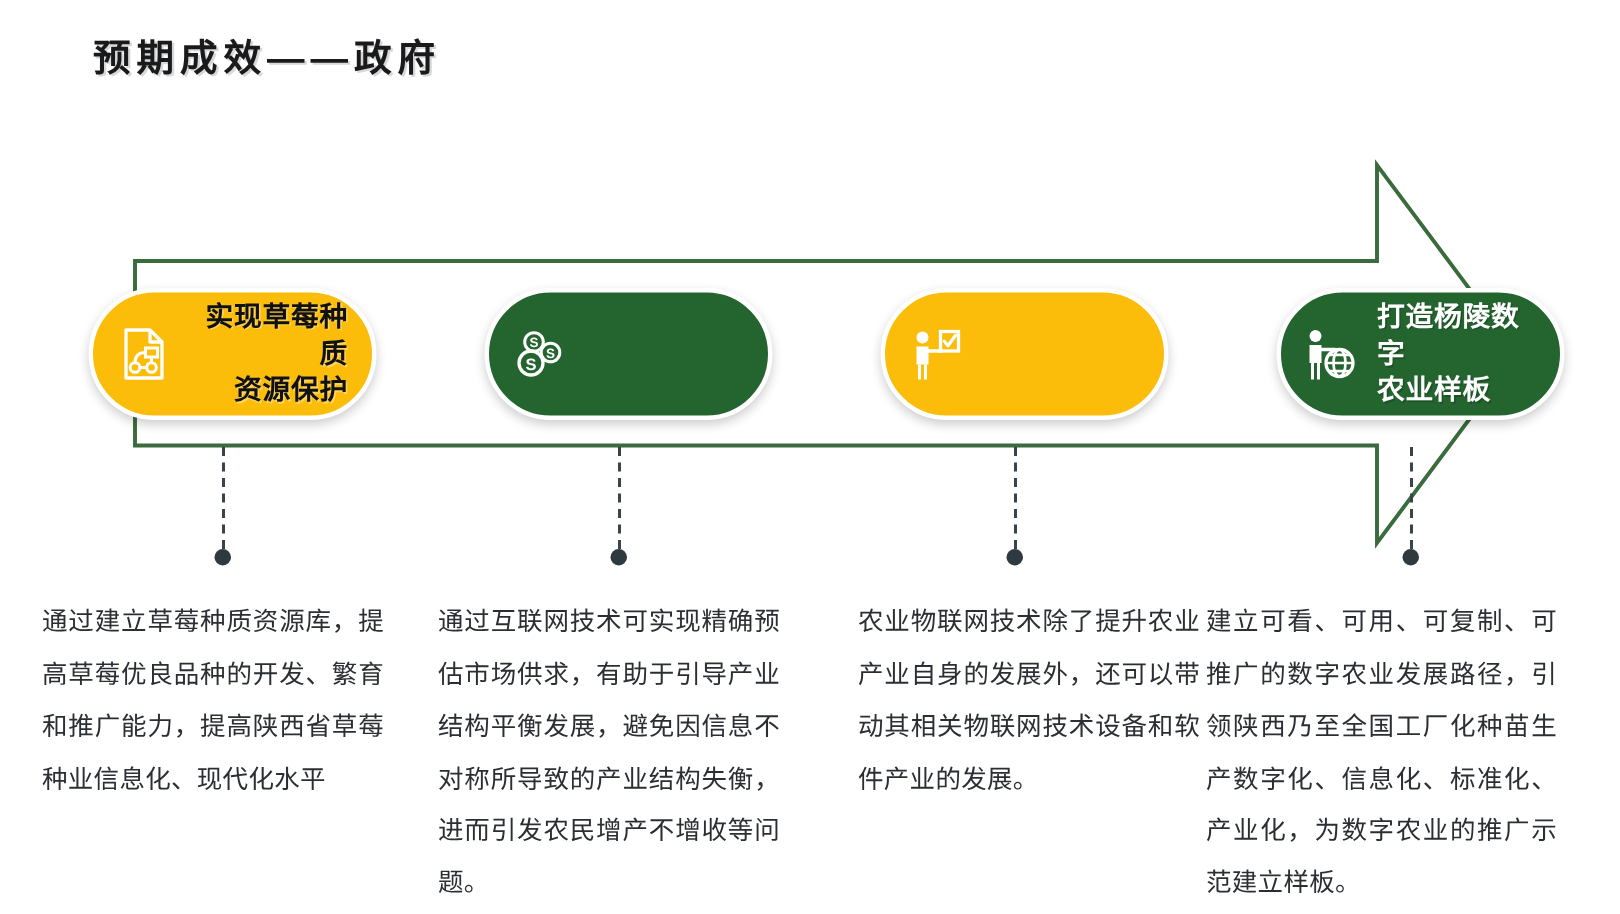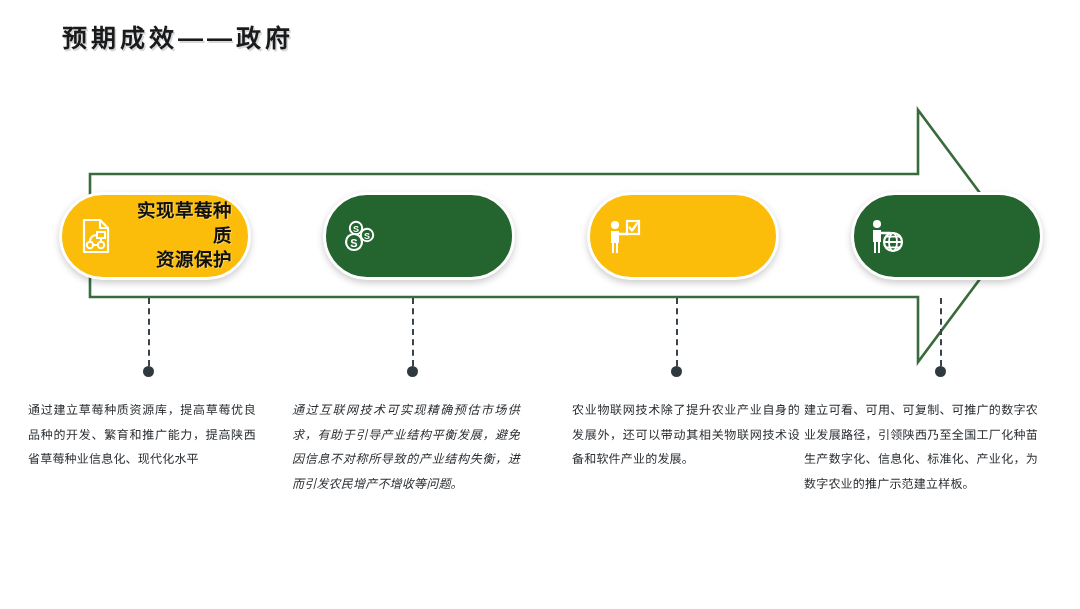--- a/index.html
+++ b/index.html
@@ -85,21 +85,21 @@
     letter-spacing: 0.5px;
     white-space: pre-line;
   }
   .pill.yellow .pill-label { color: #111111; text-shadow: 1px 1px 0 rgba(255,255,255,0.35); }
   .pill.green  .pill-label { color: #ffffff; text-shadow: 1px 1px 0 rgba(0,0,0,0.18); }
 
   
   .desc {
     position: absolute;
     top: 398px;
-    font-size: 12px;
+    font-size: 17px;
     line-height: 2.05;
     color: #2b2f33;
     letter-spacing: 0.2px;
     text-align: justify;
     text-justify: inter-character;
   }
 </style>
 </head>
 <body>
 
@@ -176,21 +176,23 @@
     <svg width="38" height="38" viewBox="0 0 38 38" xmlns="http://www.w3.org/2000/svg">
       <circle cx="8" cy="7" r="4" fill="#ffffff"></circle>
       <path d="M4 13 H12 V25 H4 Z" fill="#ffffff"></path>
       <path d="M5 25 H7 V36 H5 Z M9 25 H11 V36 H9 Z" fill="#ffffff"></path>
       <path d="M12 16 H21" stroke="#ffffff" stroke-width="2.4" stroke-linecap="round"></path>
       <circle cx="24" cy="25" r="9" fill="none" stroke="#ffffff" stroke-width="2.2"></circle>
       <ellipse cx="24" cy="25" rx="4" ry="9" fill="none" stroke="#ffffff" stroke-width="1.8"></ellipse>
       <path d="M15 25 H33 M16.4 19.6 H31.6 M16.4 30.4 H31.6" stroke="#ffffff" stroke-width="1.8"></path>
     </svg>
   </span>
+  <span class="pill-label">打造杨陵数字
+农业样板</span>
 </div>
 
 <div class="desc" style="left:28px; width:228px;">通过建立草莓种质资源库，提高草莓优良品种的开发、繁育和推广能力，提高陕西省草莓种业信息化、现代化水平</div>
 
-<div class="desc" style="left:292px; width:228px;font-style:italic;">通过互联网技术可实现精确预估市场供求，有助于引导产业结构平衡发展，避免因信息不对称所导致的产业结构失衡，进而引发农民增产不增收等问题。</div>
+<div class="desc" style="left:292px; width:228px;">通过互联网技术可实现精确预估市场供求，有助于引导产业结构平衡发展，避免因信息不对称所导致的产业结构失衡，进而引发农民增产不增收等问题。</div>
 
 <div class="desc" style="left:556px; width:228px;margin-left:16px;">农业物联网技术除了提升农业产业自身的发展外，还可以带动其相关物联网技术设备和软件产业的发展。</div>
 
 <div class="desc" style="left:804px; width:234px;">建立可看、可用、可复制、可推广的数字农业发展路径，引领陕西乃至全国工厂化种苗生产数字化、信息化、标准化、产业化，为数字农业的推广示范建立样板。</div>
 
 </body></html>

